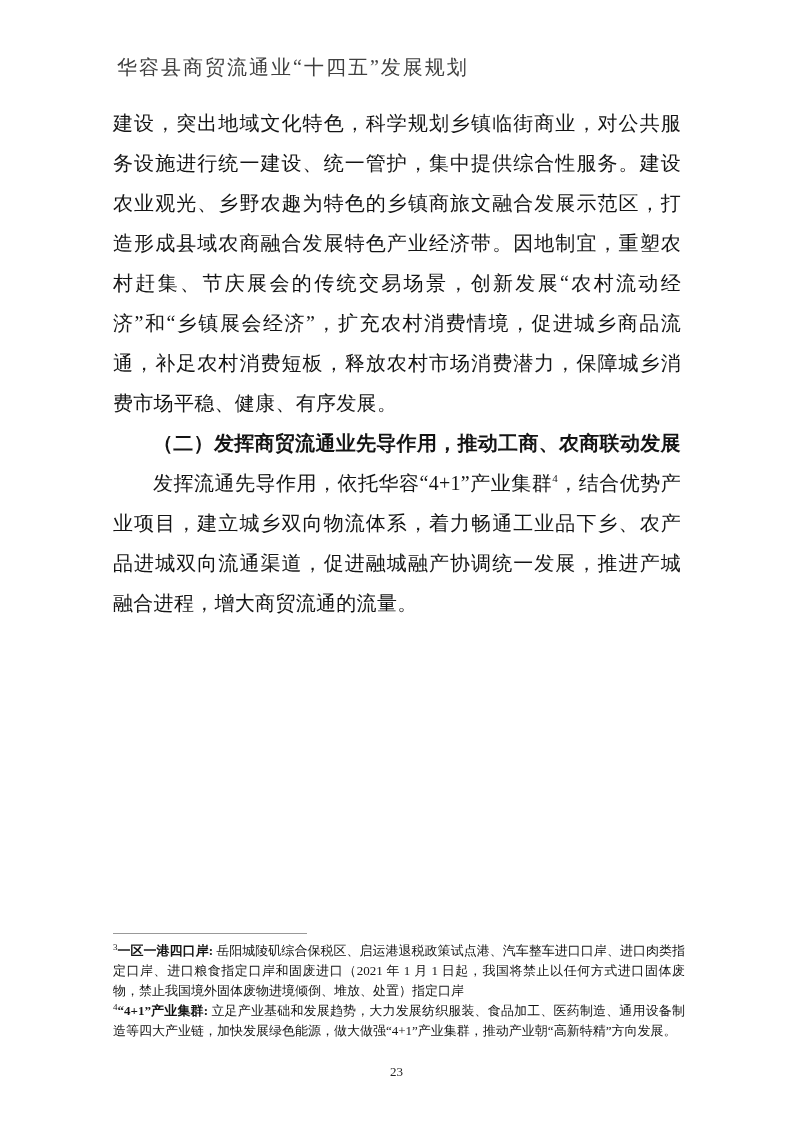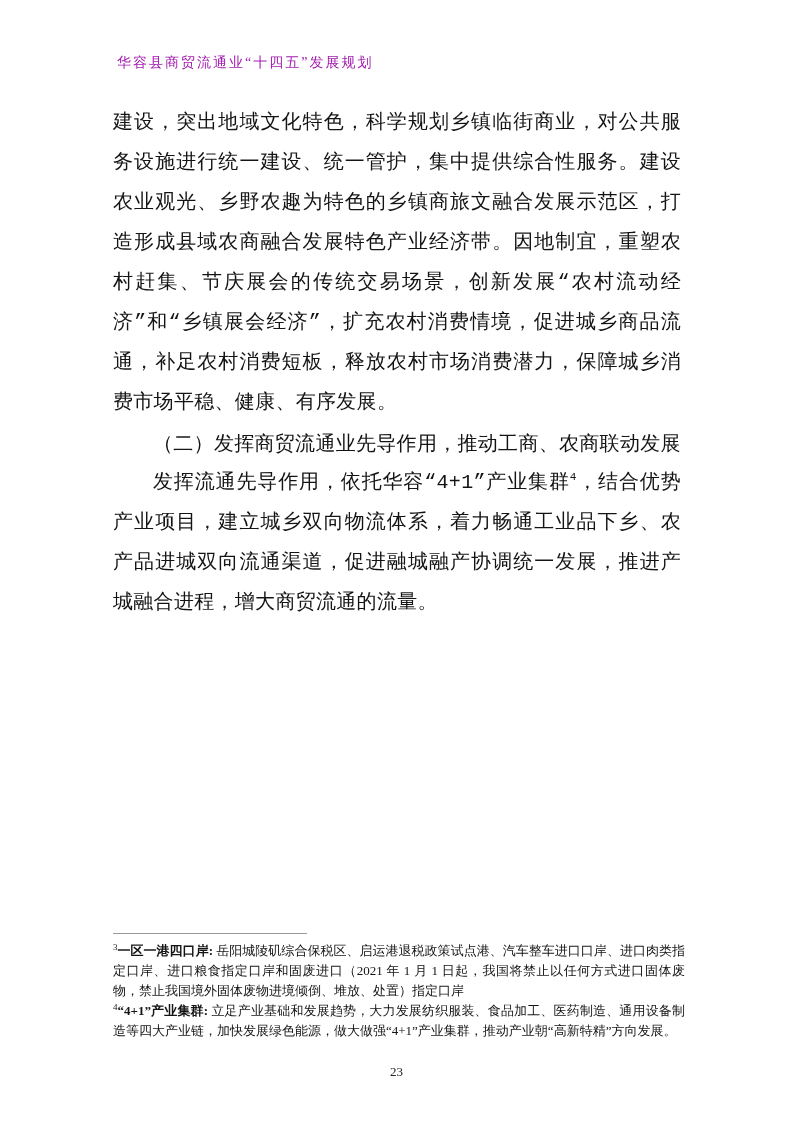--- a/index.html
+++ b/index.html
@@ -10,44 +10,43 @@
     height: 1122px;
     background: #ffffff;
     font-family: "Liberation Serif", "DejaVu Serif", serif;
     color: #161616;
     overflow: hidden;
   }
   .header {
     position: absolute;
     left: 117px;
     top: 54px;
-    font-size: 14px;
+    font-size: 20px;
     letter-spacing: 2px;
-    color: #a21caf;
+    color: #404040;
     white-space: nowrap;
   }
   .content {
     position: absolute;
     left: 113px;
     top: 103px;
     width: 568px;
   }
   .content p {
     margin: 0;
     font-size: 20px;
     line-height: 40px;
     letter-spacing: 0.3px;
     text-align: justify;
     text-justify: inter-ideograph;
     color: #141414;
-    font-family: Liberation Mono, monospace;
   }
   .content p.indent { text-indent: 2em; }
   .content p.heading {
-    font-weight: normal;
+    font-weight: bold;
     font-family: "Liberation Sans", "DejaVu Sans", sans-serif;
   }
   .lead { font-weight: bold; font-style: italic; }
   sup.fn-ref {
     font-size: 11px;
     line-height: 0;
     vertical-align: super;
   }
   .footnotes {
     position: absolute;

